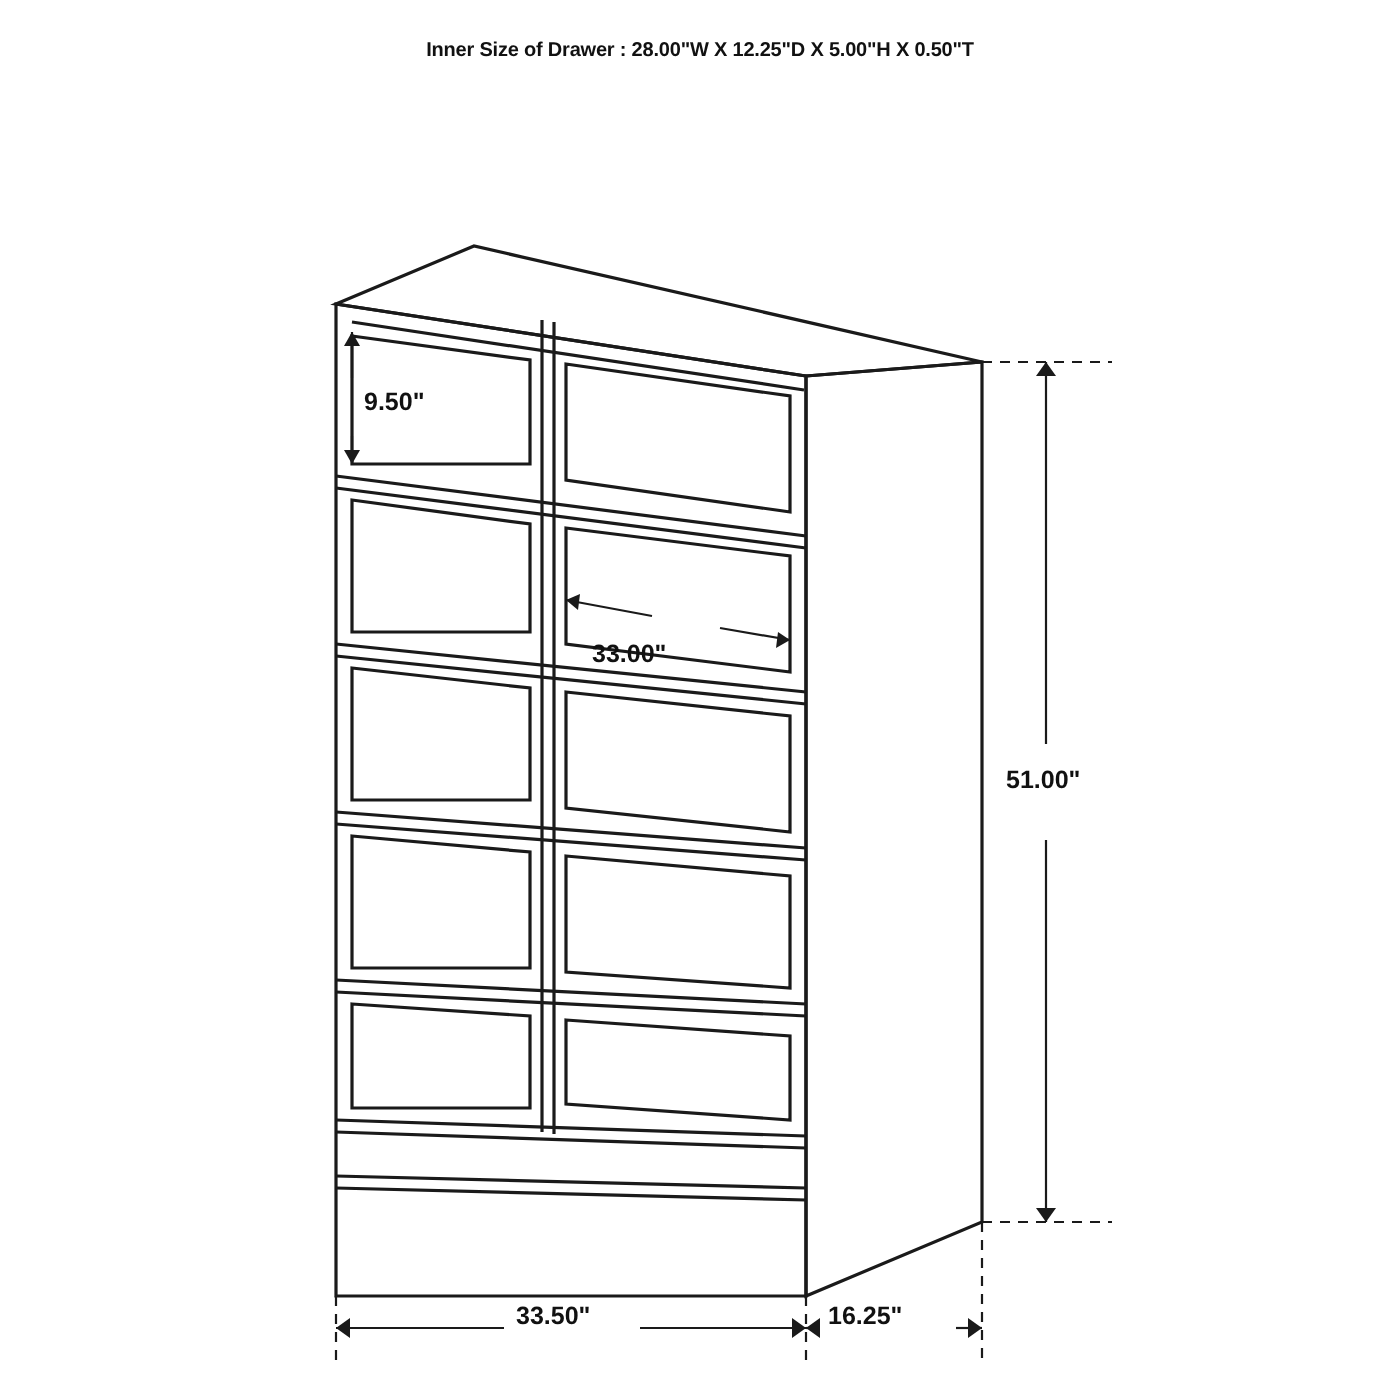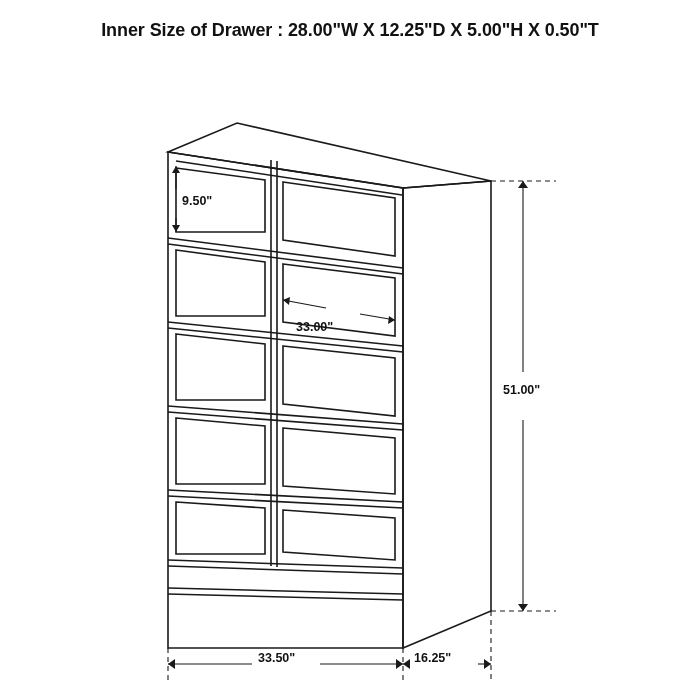--- a/index.html
+++ b/index.html
@@ -20,21 +20,21 @@
     width: 700px;
     height: 700px;
     background: #ffffff;
   }
   #title {
     position: absolute;
     top: 20px;
     left: 0;
     width: 700px;
     text-align: center;
-    font-size: 18px;
+    font-size: 10px;
     font-weight: bold;
     letter-spacing: -0.1px;
     color: #111111;
   }
   #diagram {
     position: absolute;
     top: 0;
     left: 0;
     width: 700px;
     height: 700px;

